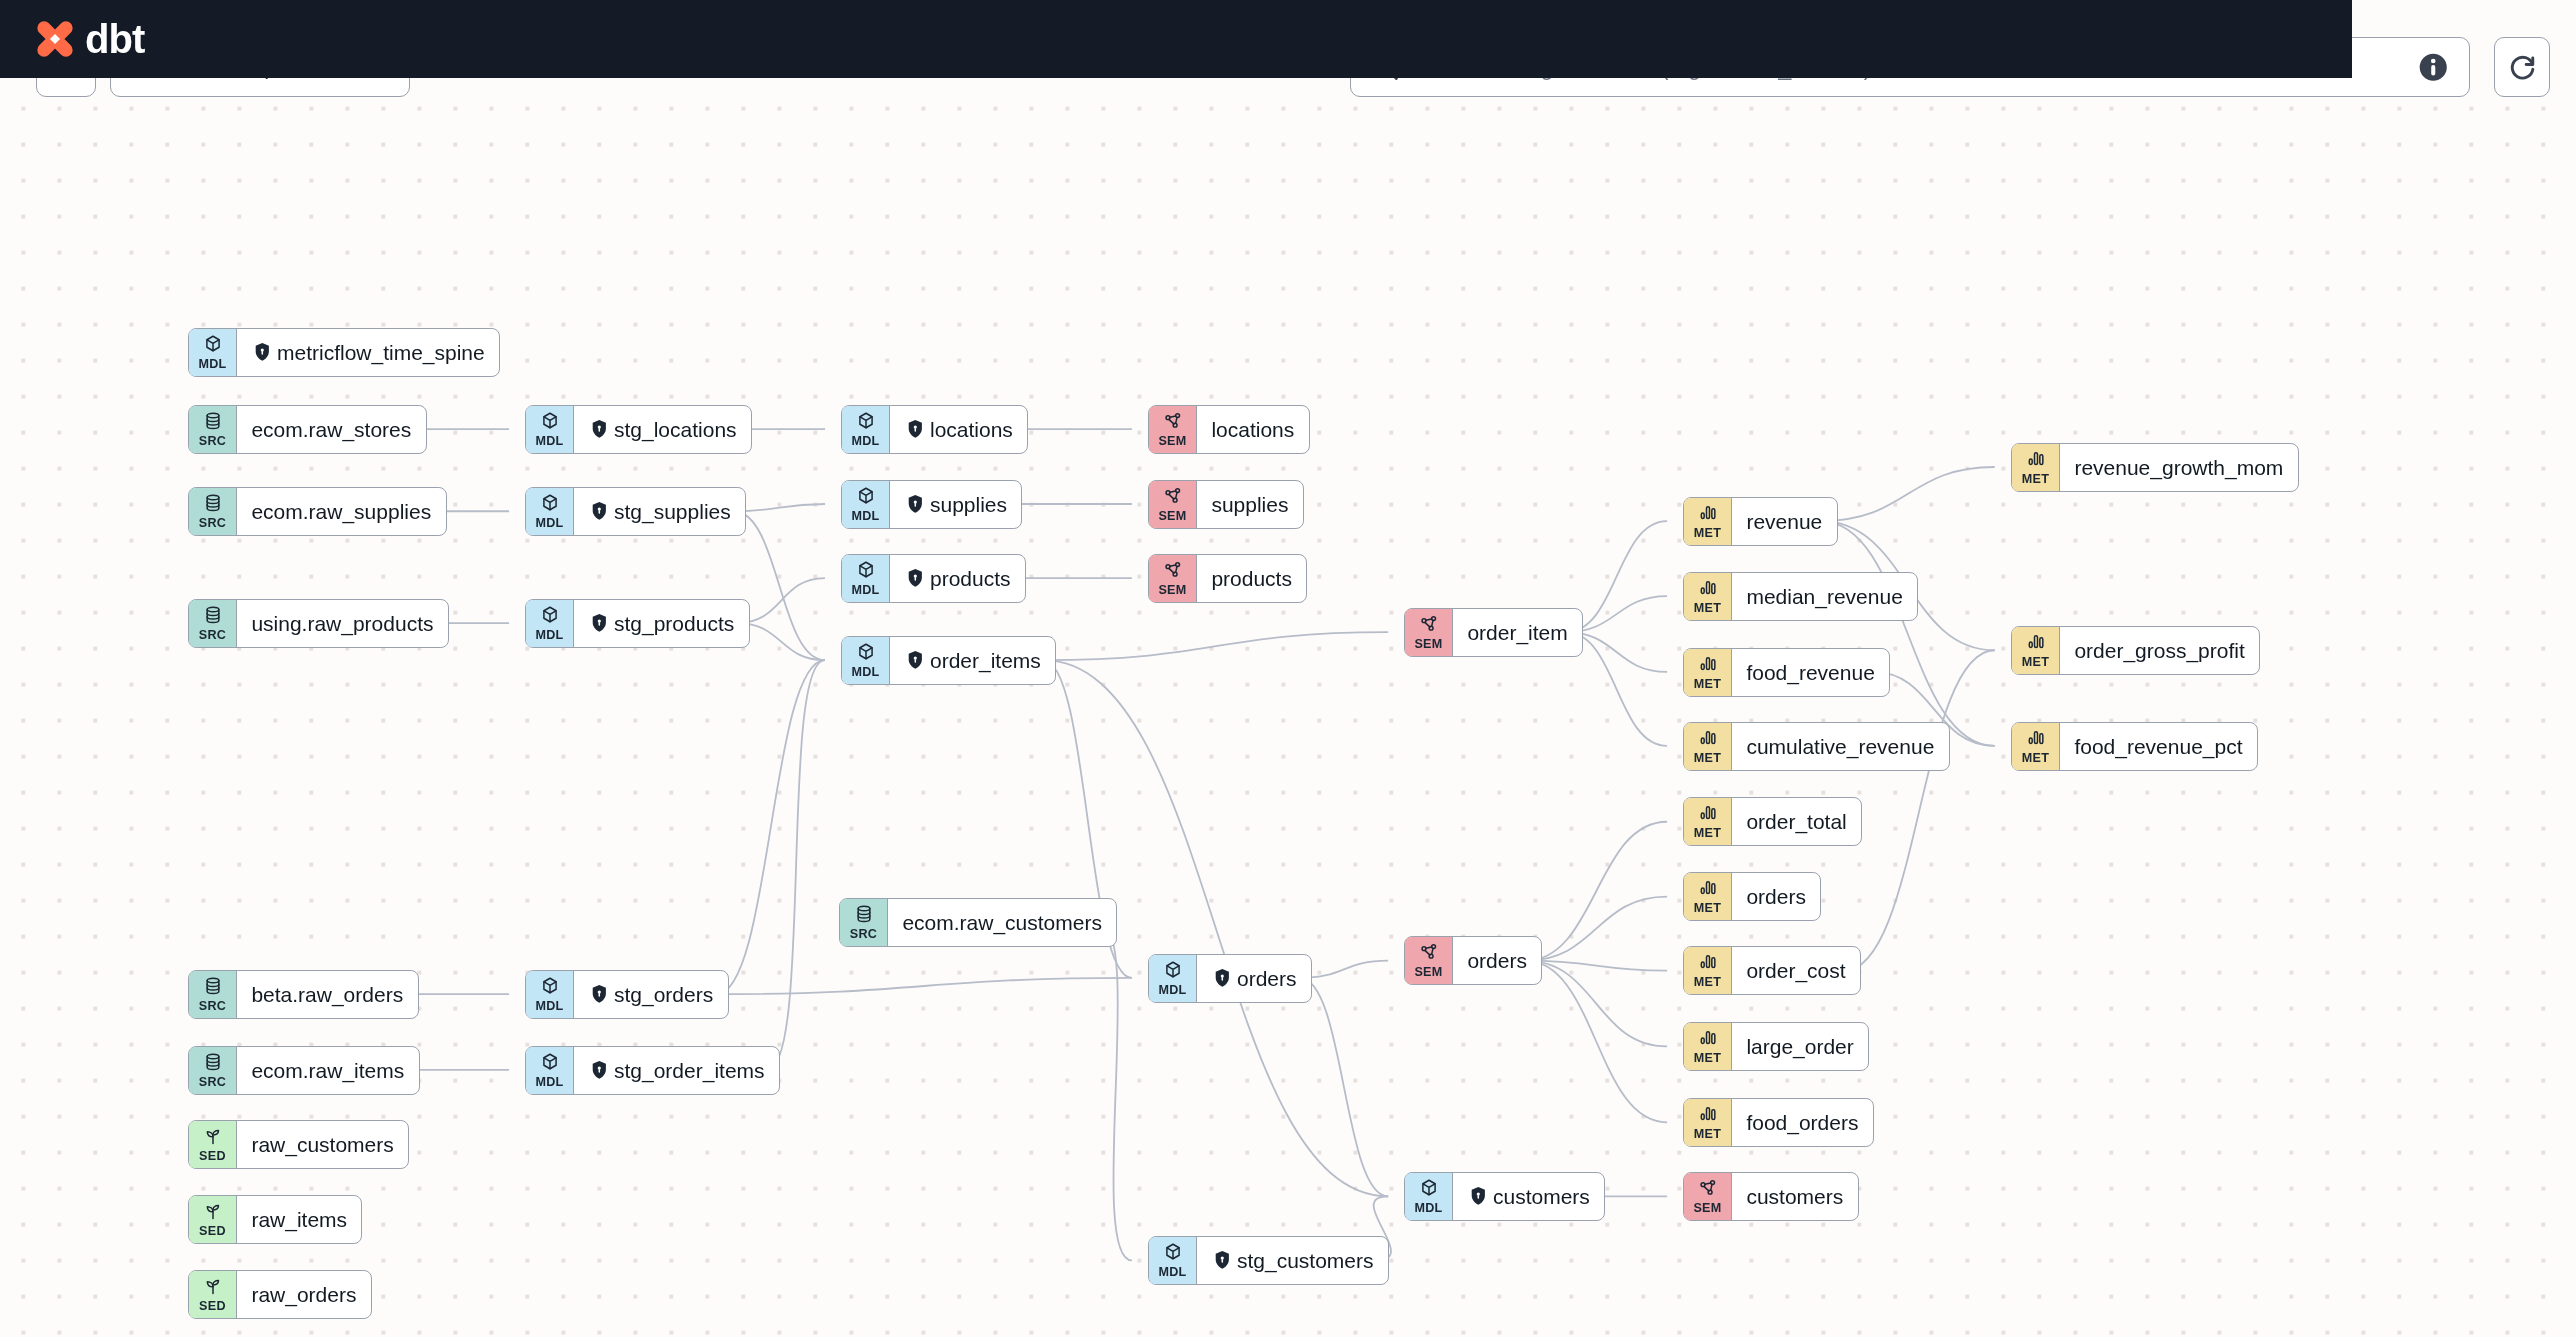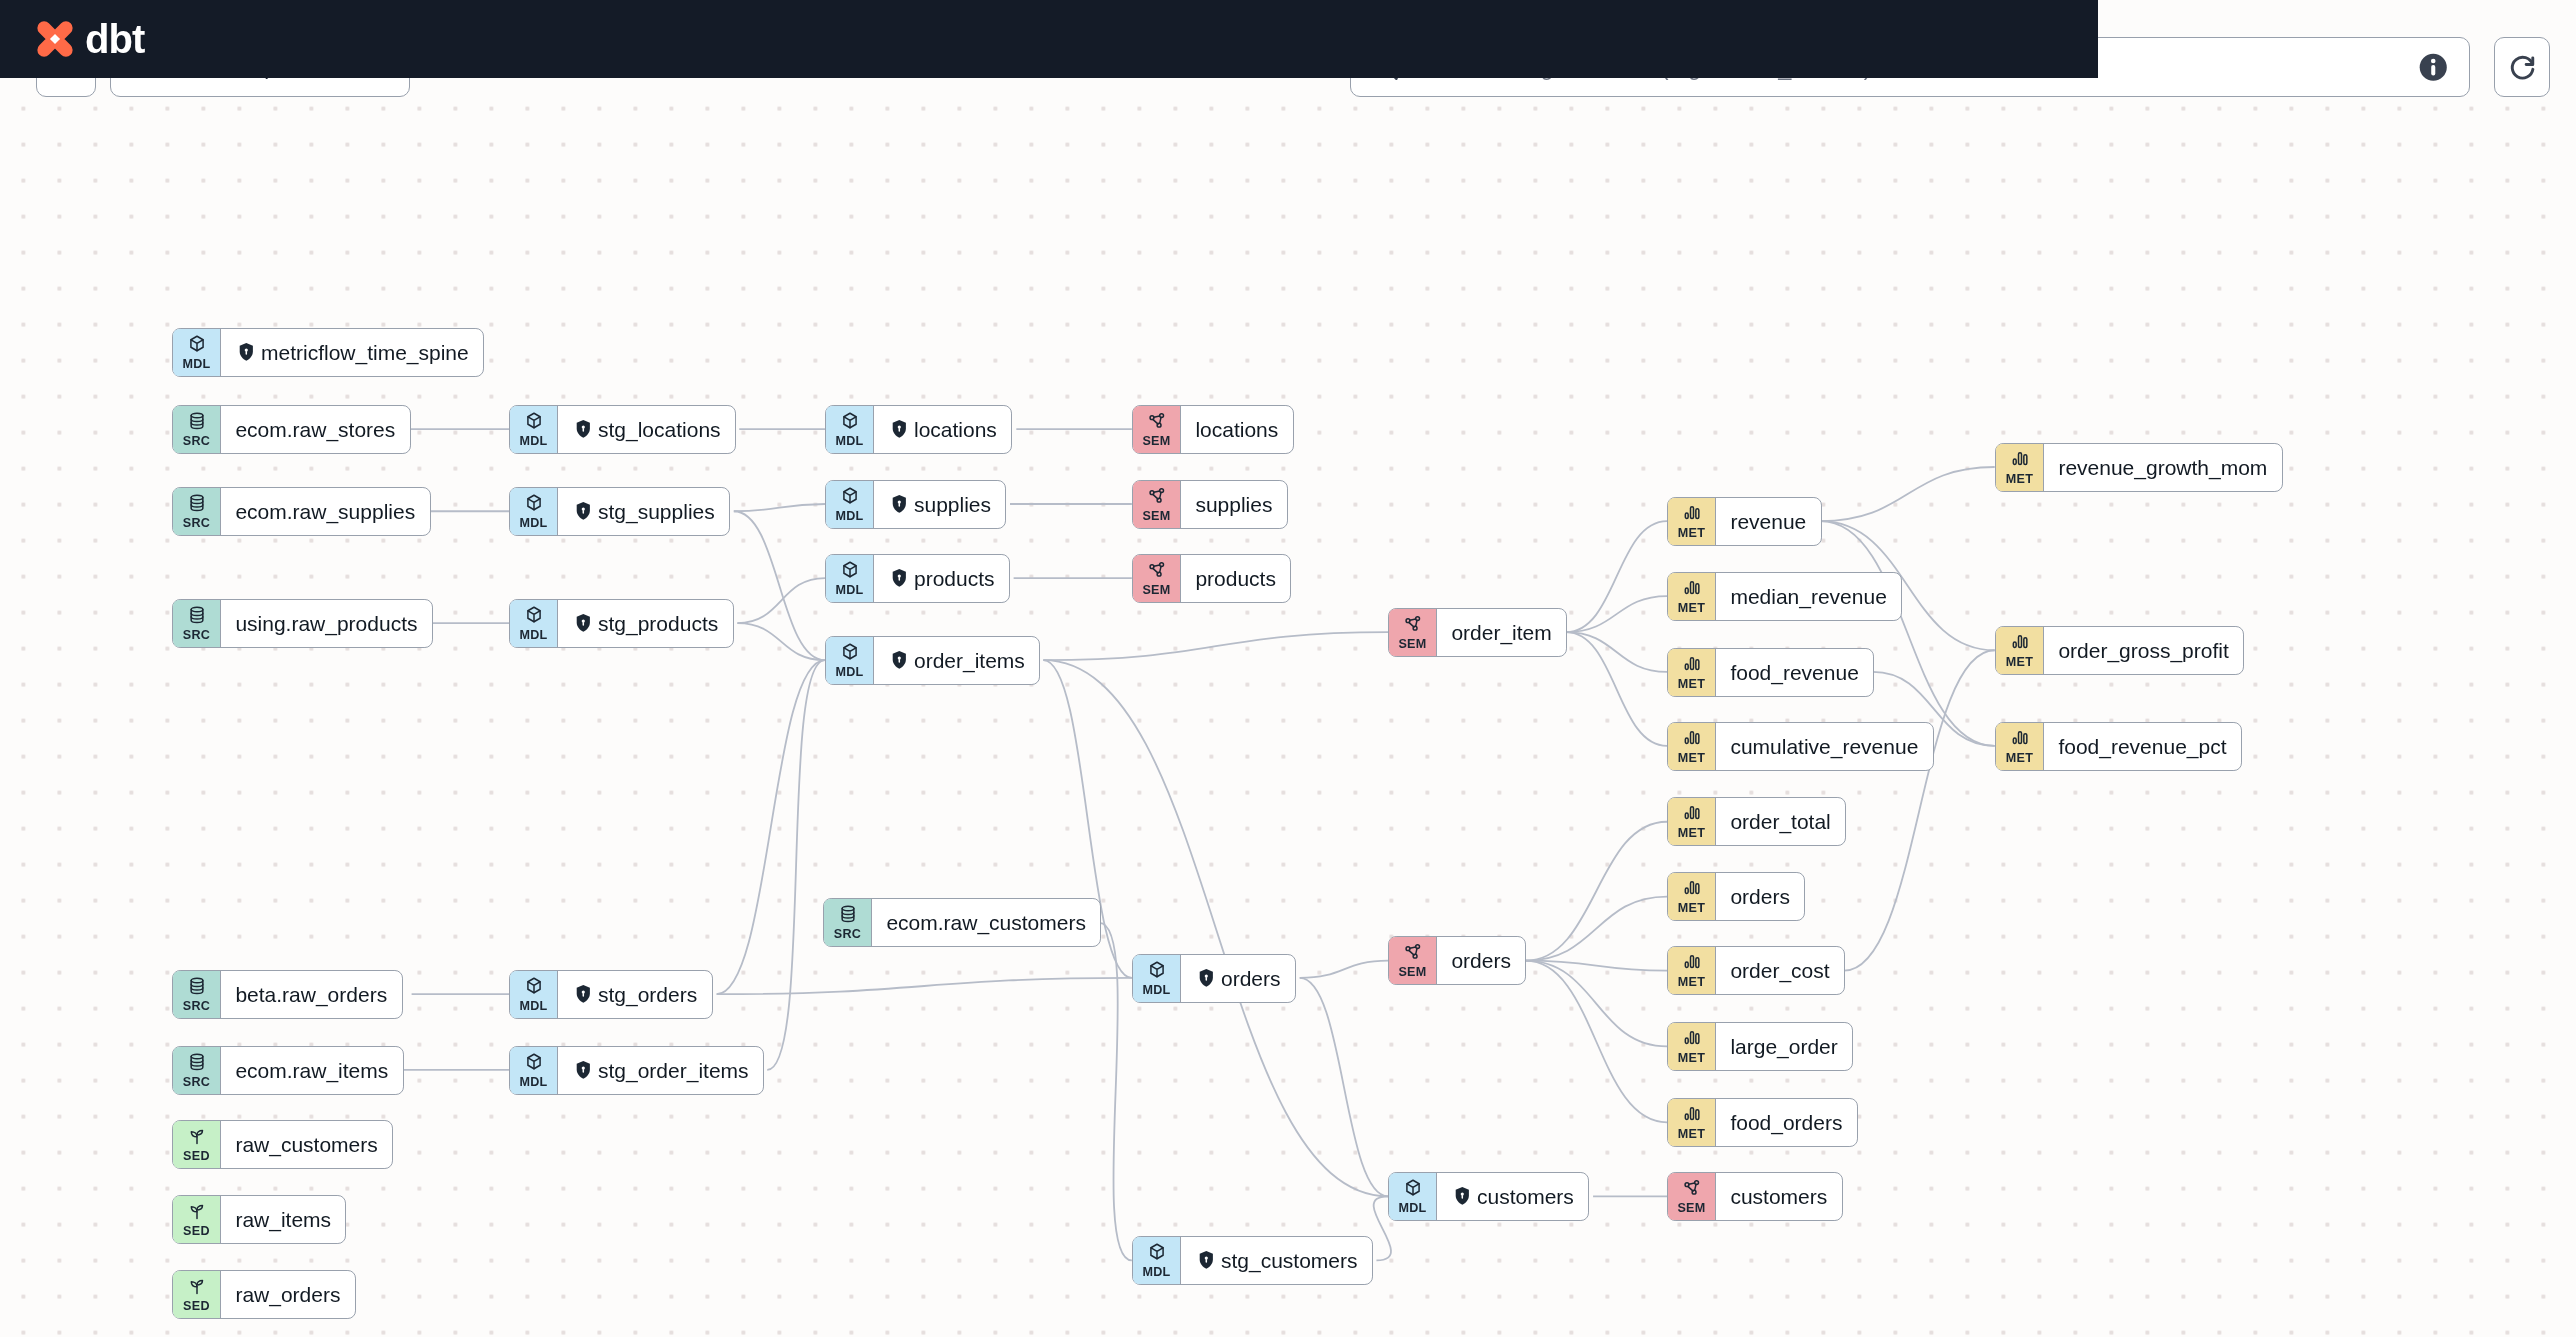--- a/index.html
+++ b/index.html
@@ -3,21 +3,21 @@
 <meta charset="utf-8">
 <style>
   html,body{margin:0;padding:0;}
   body{
     width:2576px;height:1338px;overflow:hidden;position:relative;
     font-family:"Liberation Sans",sans-serif;
     background:#fdfcfb;
   }
   
   .nav{
-    position:absolute;top:0;left:0;width:2098px;height:78px;
+    position:absolute;top:0;left:0;width:2352px;height:78px;
     background:#141b27;display:flex;align-items:center;
     padding:0 34px;box-sizing:border-box;z-index:40;
   }
   .brand{display:flex;align-items:center;gap:9px;}
   .brand-word{color:#fff;font-size:40px;font-weight:700;letter-spacing:-0.9px;line-height:1;}
   .nav-items{display:flex;align-items:center;gap:52px;margin-left:63px;}
   .nav-item{color:#ffffff;font-size:22.6px;font-weight:600;display:flex;align-items:center;gap:9px;cursor:pointer;}
   .nav-right{margin-left:auto;display:flex;align-items:center;gap:31px;}
   .cta-btn{
     background:#417f80;color:#fff;font-size:21.7px;font-weight:600;
@@ -49,21 +49,21 @@
   .search input{
     flex:1;border:none;outline:none;font-size:23.5px;color:#1a2230;
     font-family:"Liberation Sans",sans-serif;background:transparent;
   }
   .search input::placeholder{color:#6f7683;}
   .refresh-btn{left:2494px;top:37px;width:56px;justify-content:center;cursor:pointer;}
   
   .node{
     position:absolute;display:inline-flex;align-items:stretch;height:49px;
     background:#fff;border:1.4px solid #99a1ad;border-radius:8.1px;
-    box-sizing:border-box;cursor:pointer;z-index:10;
+    box-sizing:border-box;cursor:pointer;z-index:10;margin-left:16px;
   }
   .node .badge{
     width:47px;display:flex;flex-direction:column;align-items:center;justify-content:center;
     border-right:1.4px solid #99a1ad;border-radius:6.3px 0 0 6.3px;gap:0px;flex:none;
   }
   .node .badge .blabel{font-size:12.6px;font-weight:700;color:#1c2733;letter-spacing:0.3px;line-height:1;margin-top:0.9px;}
   .node .nlabel{
     display:flex;align-items:center;gap:3px;padding:0 14.4px;
     font-size:21px;color:#121a23;white-space:nowrap;
   }

